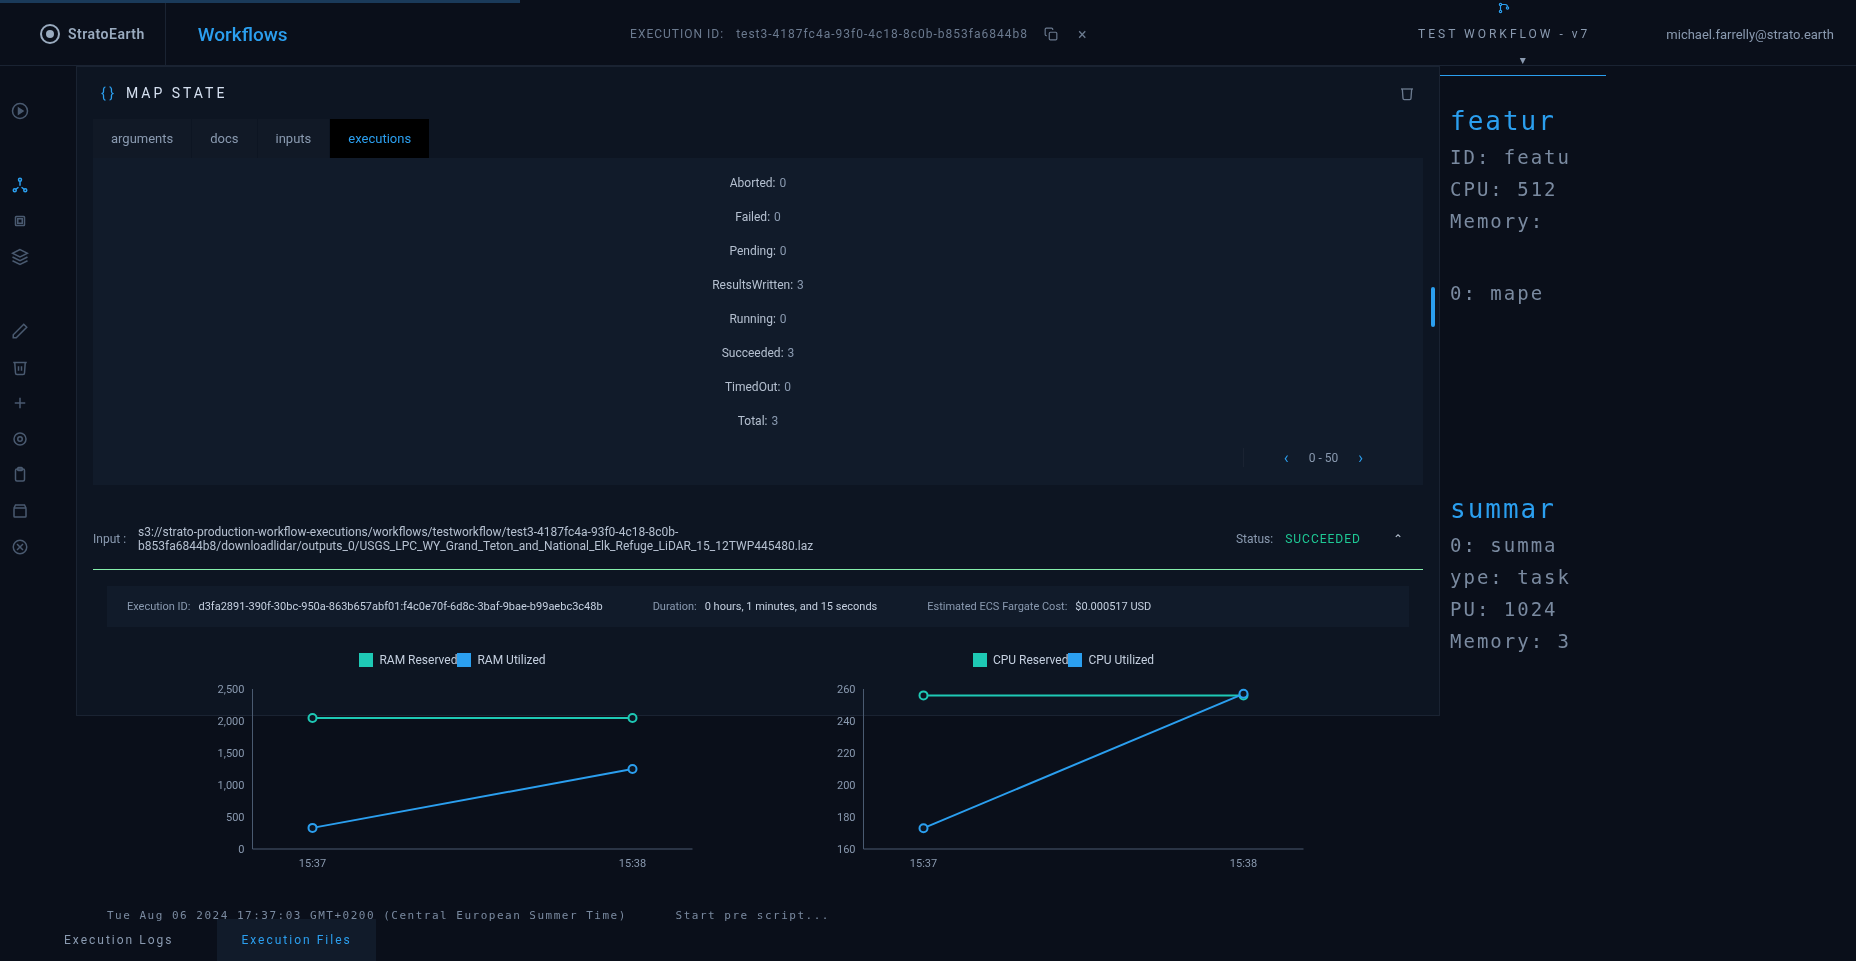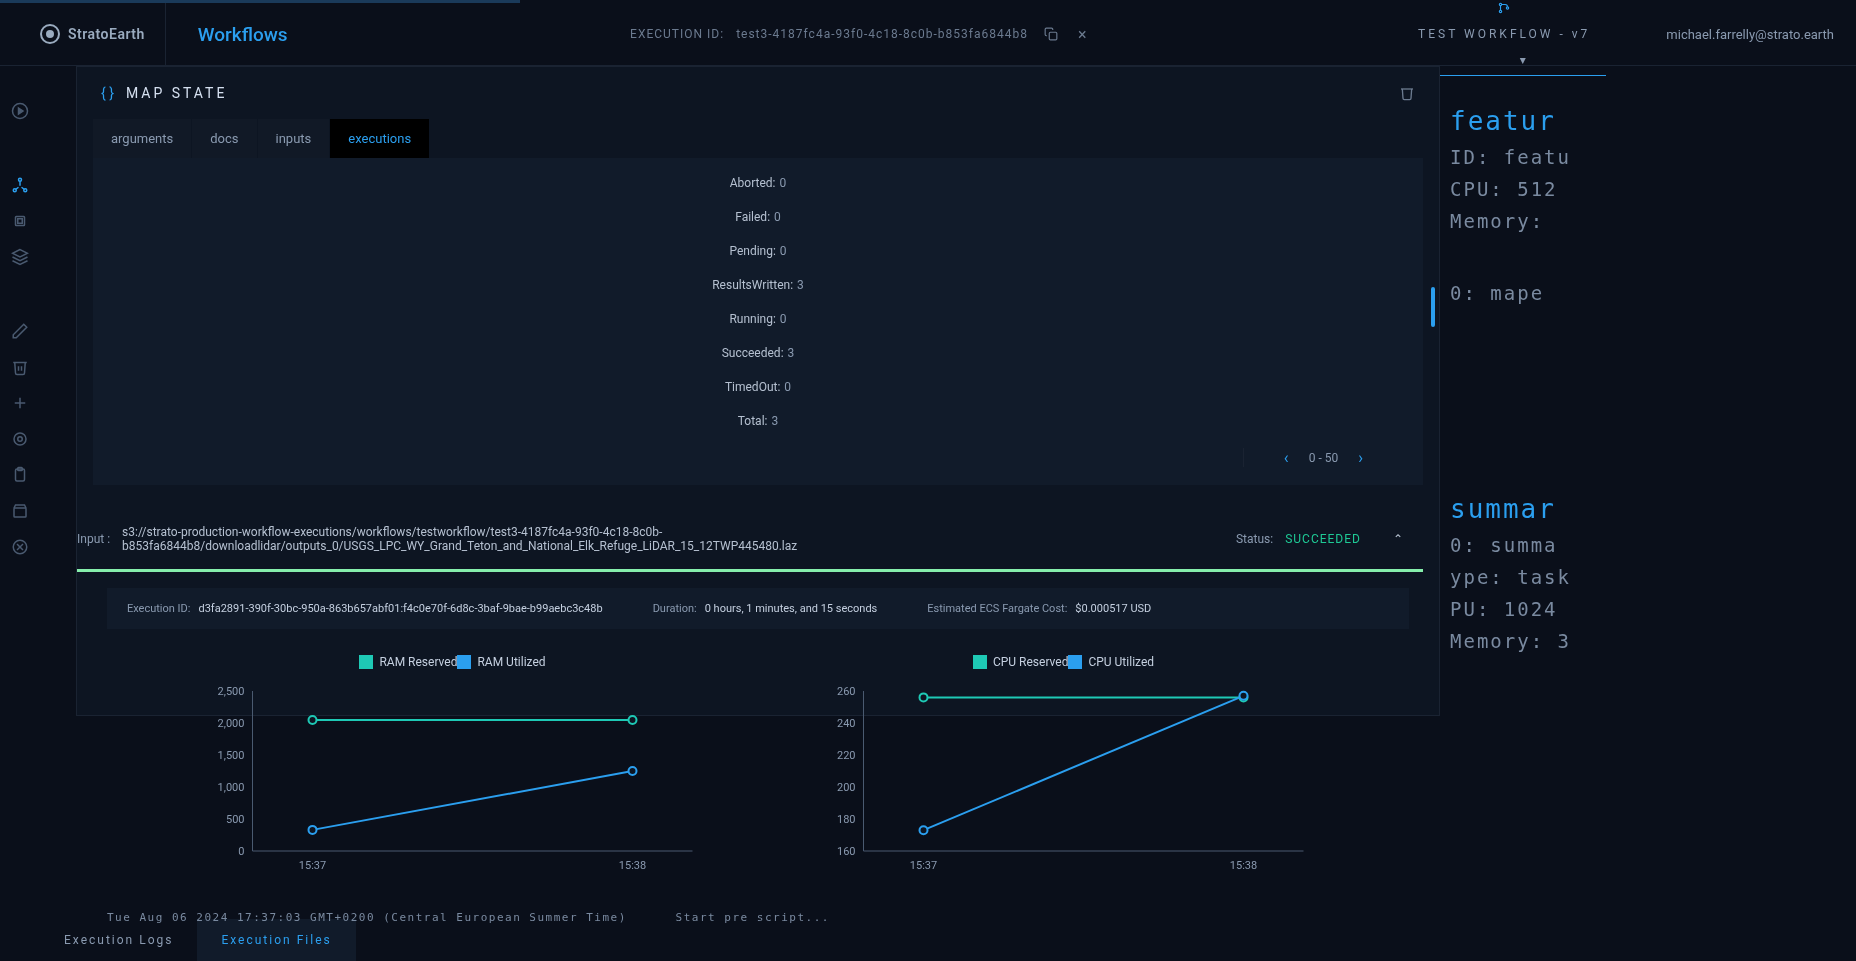--- a/index.html
+++ b/index.html
@@ -176,23 +176,23 @@
   display: flex;
   align-items: center;
   gap: 20px;
   color: #8a9ab0;
   padding-right: 40px;
   border-left: 1px solid #1a2332;
   padding-left: 40px;
 }
 .chev { color: #2b9fef; cursor: pointer; font-size: 16px; }
 .input-row {
-  margin: 24px 16px 0 0;
+  margin: 24px 16px 0 16px;
   padding: 16px 0;
-  border-bottom: 3px solid #86efac;
+  border-bottom: 1px solid #86efac;
   display: flex;
   align-items: center;
   gap: 12px;
   font-size: 12px;
 }
 .input-label { color: #8a9ab0; }
 .input-path { color: #b5c0d0; flex: 1; }
 .status-label { color: #8a9ab0; }
 .status-val { color: #1ec995; letter-spacing: 1px; }
 .expand-chev { color: #b5c0d0; cursor: pointer; margin-left: 20px; margin-right: 20px; }
@@ -275,20 +275,21 @@
 .btab {
   padding: 14px 24px;
   font-size: 12px;
   letter-spacing: 2px;
   color: #8a9ab0;
   cursor: pointer;
 }
 .btab.active {
   color: #2b9fef;
   background: #111b2a;
+  margin-left: 20px;
 }
 svg { display: block; }
 </style>
 </head>
 <body>
 
 <div class="top-bar"></div>
 
 <div class="header">
   <div class="logo">

